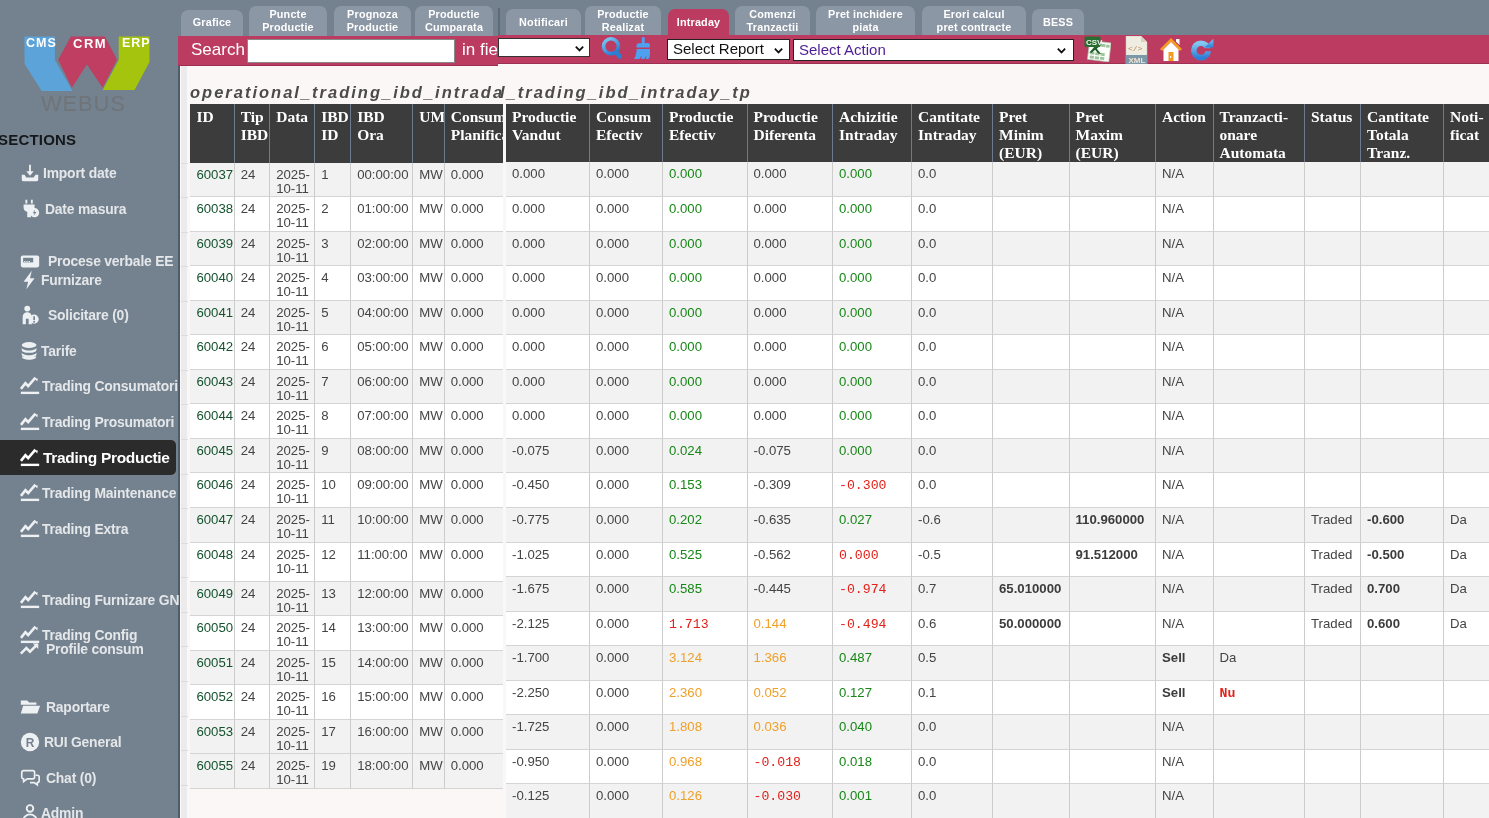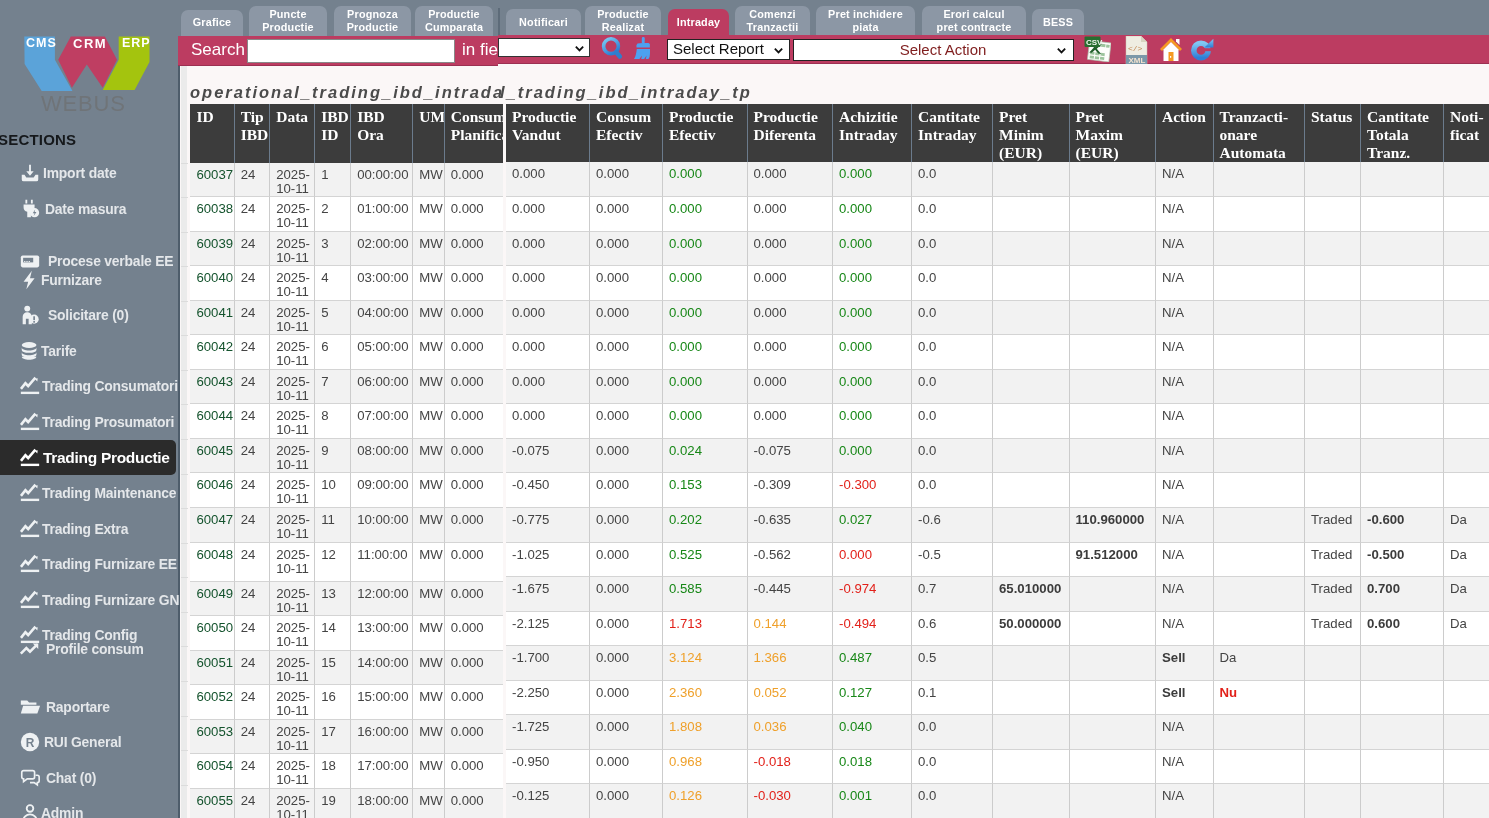--- a/index.html
+++ b/index.html
@@ -25,21 +25,21 @@
 
 table{border-collapse:separate;border-spacing:0;table-layout:fixed;}
 th{background:#3c3c3c;color:#fff;font-family:"Liberation Serif",serif;font-size:15.5px;
  font-weight:700;text-align:left;vertical-align:top;padding:4px 2px 0 6px;
  border-right:1px solid #6b7b8c;overflow:hidden;line-height:18px;}
 td{font-size:13.2px;color:#444;vertical-align:top;padding:5px 2px 0 6px;
  border-right:1px solid #cccccc;border-bottom:1px solid #d4d4d4;overflow:hidden;line-height:14px;}
 tr.g td{background:#f2f2f2;}
 tr.w td{background:#ffffff;}
 .green{color:#178717;}
-.red{color:#e2211a;}
+.red{color:#e2211a;font-family:Liberation Mono, monospace;}
 .org{color:#efa02a;}
 .bld{font-weight:700;color:#3c3c3c;}
 a.lk{color:#14532d;text-decoration:none;}
 </style></head><body>
 <div id="la" class="abs">
     <div class="tab" style="left:3px;top:9.5px;width:62px;height:26.5px">Grafice</div>
     <div class="tab" style="left:71px;top:6px;width:78px;height:30px">Puncte<br>Productie</div>
     <div class="tab" style="left:156px;top:6px;width:77px;height:30px">Prognoza<br>Productie</div>
     <div class="tab" style="left:237px;top:6px;width:78px;height:30px">Productie<br>Cumparata</div>
     <div class="abs band" style="left:0;top:36px;width:320px;height:30px"></div>
@@ -238,29 +238,20 @@
           </tr>
           <tr class="g" style="height:34.56px">
             <td><a class="lk">60053</a></td>
             <td>24</td>
             <td>2025-10-11</td>
             <td>17</td>
             <td>16:00:00</td>
             <td>MW</td>
             <td>0.000</td>
           </tr>
-          <tr class="w" style="height:34.56px">
-            <td><a class="lk">60054</a></td>
-            <td>24</td>
-            <td>2025-10-11</td>
-            <td>18</td>
-            <td>17:00:00</td>
-            <td>MW</td>
-            <td>0.000</td>
-          </tr>
           <tr class="g" style="height:34.56px">
             <td><a class="lk">60055</a></td>
             <td>24</td>
             <td>2025-10-11</td>
             <td>19</td>
             <td>18:00:00</td>
             <td>MW</td>
             <td>0.000</td>
           </tr>
         </tbody>
@@ -293,21 +284,21 @@
     </svg>
     <svg class="abs" style="left:133px;top:36px" width="22" height="25" viewBox="0 0 22 25">
 <path d="M12.2 1 q1.6 0 1.6 1.4 l-0.2 4.6 -2.8 0 0 -4.6 q0 -1.4 1.4 -1.4z" fill="#4da1f0"></path>
 <path d="M6.5 7.5 q3 -1 11 -0.4 l1.4 0.8 0 3.6 -13.4 0 q-0.6 -2.6 1 -4z" fill="#4da1f0"></path>
 <path d="M5.8 13 l13.2 0 0 4.4 q0 3.6 -1.6 5.6 l-2.6 0 0.8 -3.4 -2.4 3.4 -3 0 0.8 -3.6 -2.6 3.6 -5.4 0 q2 -2.6 2.8 -10z" fill="#4da1f0"></path>
     </svg>
     <div class="abs" style="left:169px;top:39px;width:123px;height:21px;background:#fff;border:1.5px solid #222;color:#111;font-size:15px;line-height:18px;padding-left:5px;">Select Report
 <svg class="abs" style="right:5px;top:5px" width="11" height="11" viewBox="0 0 12 12">
         <path d="M2 4l4 4 4-4" stroke="#111" stroke-width="2" fill="none"></path>
       </svg></div>
-    <div class="abs" style="left:295px;top:38.5px;width:281px;height:22px;background:#fff;border:1.5px solid #222;color:#7f1d1d;font-size:15px;line-height:19px;padding-left:19px;text-align:center;">Select Action
+    <div class="abs" style="left:295px;top:38.5px;width:281px;height:22px;background:#fff;border:1.5px solid #222;color:#4c1d95;font-size:15px;line-height:19px;padding-left:5px;">Select Action
 <svg class="abs" style="right:6px;top:5px" width="11" height="11" viewBox="0 0 12 12">
         <path d="M2 4l4 4 4-4" stroke="#111" stroke-width="2" fill="none"></path>
       </svg></div>
     <svg class="abs" style="left:586px;top:36px" width="27" height="26" viewBox="0 0 27 26">
 <g transform="rotate(7 14 15)">
 <rect x="4.5" y="5.5" width="21.5" height="19" fill="#fdfdfb" stroke="#aec6ae" stroke-width="0.7"></rect>
 <rect x="16.5" y="7.5" width="4.2" height="3" fill="#9dc49d"></rect>
         <rect x="21.5" y="7.5" width="3.4" height="3" fill="#9dc49d"></rect>
 <rect x="6.5" y="16.5" width="4.2" height="2.8" fill="#9dc49d"></rect>
         <rect x="11.7" y="16.5" width="4.2" height="2.8" fill="#9dc49d"></rect>
@@ -764,28 +755,20 @@
       <span class="tx" style="left:42px">Trading Maintenance</span>
     </div>
     <div class="abs mi" style="top:482.9px">
       <span class="ic"><svg viewBox="0 0 24 24">
           <path d="M2 19.5h20" stroke="#eef1f3" stroke-width="2.6" fill="none"></path>
           <path d="M3 14l4-5 3 3 7-8" stroke="#eef1f3" stroke-width="2.8" fill="none" stroke-linecap="square"></path>
           <path d="M17 4l3.4-.4-.4 3.4z" fill="#eef1f3"></path>
         </svg></span>
       <span class="tx" style="left:42px">Trading Extra</span>
     </div>
-    <div class="abs mi" style="top:518.5px">
-      <span class="ic"><svg viewBox="0 0 24 24">
-          <path d="M2 19.5h20" stroke="#eef1f3" stroke-width="2.6" fill="none"></path>
-          <path d="M3 14l4-5 3 3 7-8" stroke="#eef1f3" stroke-width="2.8" fill="none" stroke-linecap="square"></path>
-          <path d="M17 4l3.4-.4-.4 3.4z" fill="#eef1f3"></path>
-        </svg></span>
-      <span class="tx" style="left:42px">Trading Furnizare EE</span>
-    </div>
     <div class="abs mi" style="top:554.0px">
       <span class="ic"><svg viewBox="0 0 24 24">
           <path d="M2 19.5h20" stroke="#eef1f3" stroke-width="2.6" fill="none"></path>
           <path d="M3 14l4-5 3 3 7-8" stroke="#eef1f3" stroke-width="2.8" fill="none" stroke-linecap="square"></path>
           <path d="M17 4l3.4-.4-.4 3.4z" fill="#eef1f3"></path>
         </svg></span>
       <span class="tx" style="left:42px">Trading Furnizare GN</span>
     </div>
     <div class="abs mi" style="top:589.6px">
       <span class="ic"><svg viewBox="0 0 24 24">

